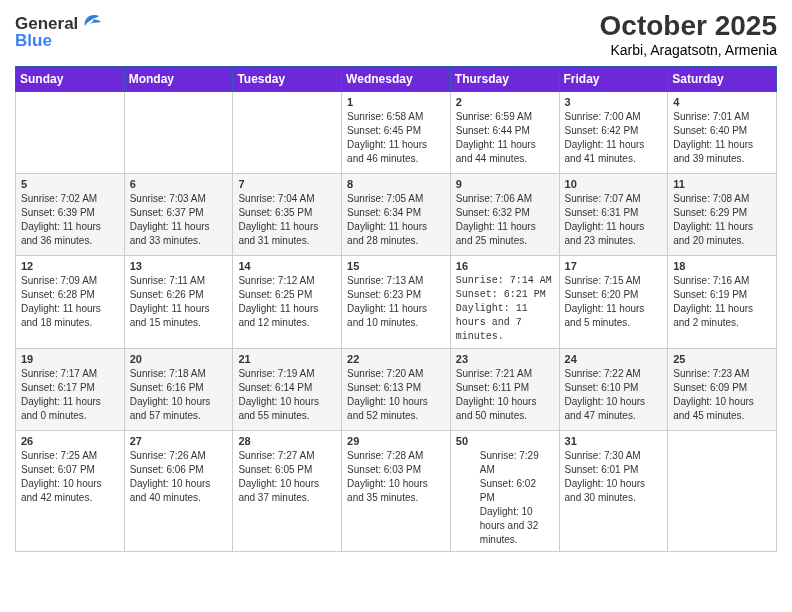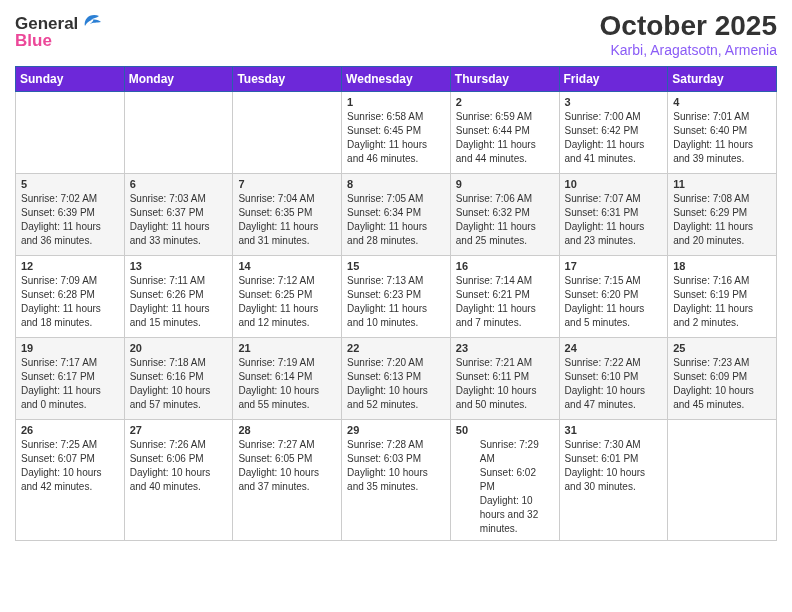--- a/index.html
+++ b/index.html
@@ -29,21 +29,21 @@
     .title-block {
       text-align: right;
     }
     .month-title {
       font-size: 28px;
       font-weight: bold;
       color: #333;
     }
     .subtitle {
       font-size: 14px;
-      color: #8b5cf6;
+      color: #000000;
     }
     .calendar {
       width: 100%;
       border-collapse: collapse;
       border: 1px solid #ccc;
     }
     .calendar th {
       background-color: #6d28d9;
       color: #fff;
       font-size: 12px;
@@ -85,21 +85,21 @@
 <div class="container">
   <div class="header">
     <div class="logo">
       <div style="display:flex;flex-direction:column;line-height:1.1;">
         <div style="display:flex;align-items:center;">
           <span style="font-size:17px;font-weight:bold;color:#333;">General</span>
           <svg width="22" height="20" viewBox="0 0 22 20" style="margin-left:1px;">
             <path d="M8 4 C10 1, 16 0, 20 2 C18 4, 14 4, 12 6 C16 5, 20 6, 22 8 C18 9, 14 8, 11 10 C13 8, 15 7, 14 5 C11 7, 8 8, 6 12 C5 10, 6 6, 8 4Z" fill="#2b7fd4"></path>
           </svg>
         </div>
-        <span style="font-size:17px;font-weight:bold;color:#ec4899;margin-top:-2px;">Blue</span>
+        <span style="font-size:17px;font-weight:bold;color:#3b82f6;margin-top:-2px;">Blue</span>
       </div>
     </div>
     <div class="title-block">
       <div class="month-title">October 2025</div>
       <div class="subtitle">Karbi, Aragatsotn, Armenia</div>
     </div>
   </div>
 
   <table class="calendar">
     <thead>
@@ -207,21 +207,21 @@
 Daylight: 11 hours and 12 minutes.</div>
           </td>
           <td>
             <div class="day-num">15</div>
             <div class="day-info" style="white-space: pre-line;">Sunrise: 7:13 AM
 Sunset: 6:23 PM
 Daylight: 11 hours and 10 minutes.</div>
           </td>
           <td>
             <div class="day-num">16</div>
-            <div class="day-info" style="white-space: pre-line;">Sunrise: 7:14 AM
+            <div class="day-info" style="white-space: pre-line; font-family: Liberation Mono, monospace;">Sunrise: 7:14 AM
 Sunset: 6:21 PM
 Daylight: 11 hours and 7 minutes.</div>
           </td>
           <td>
             <div class="day-num">17</div>
             <div class="day-info" style="white-space: pre-line;">Sunrise: 7:15 AM
 Sunset: 6:20 PM
 Daylight: 11 hours and 5 minutes.</div>
           </td>
           <td>

